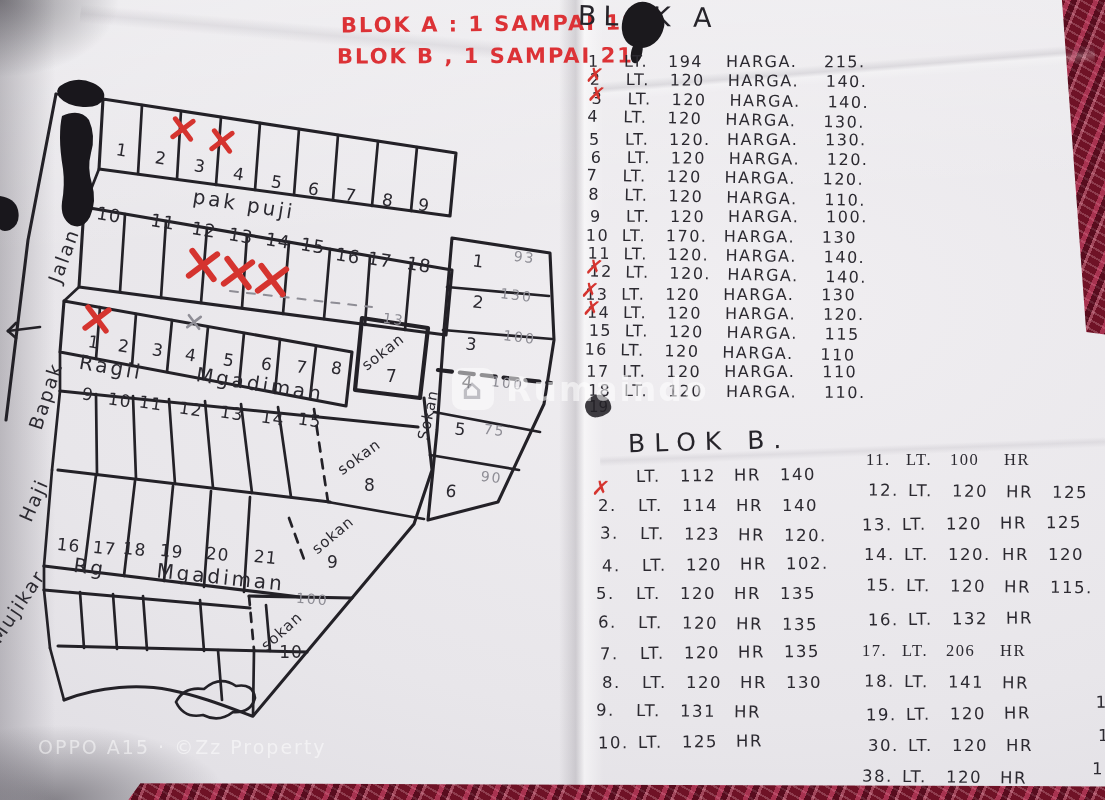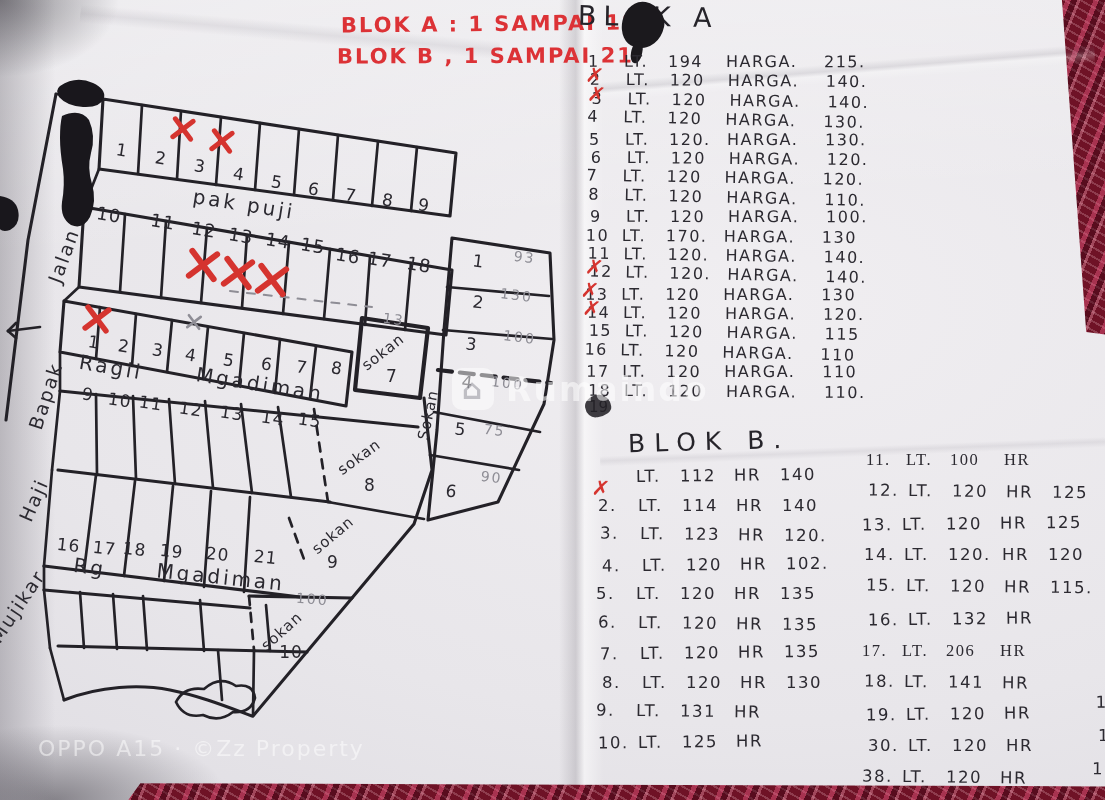--- a/index.html
+++ b/index.html
@@ -60,21 +60,21 @@
   .farprice{ display:inline-block; transform:translate(46px,-10px); }
   .struck{ position:absolute; left:589px; top:398px; font-size:15px; color:#26242a; }
   .struck .scrib{ position:absolute; left:-4px; top:-3px; width:26px; height:22px; background:#232127;
     border-radius:55% 45% 60% 40%/50% 60% 40% 55%; opacity:.88; transform:rotate(-8deg); }
 
   
   .sitewm{ position:absolute; left:452px; top:368px; display:flex; align-items:center; gap:12px;
     color:rgba(255,255,255,.55); font-size:33px; font-weight:bold; letter-spacing:2px; }
   .sitewm .logo{ width:42px; height:42px; background:rgba(255,255,255,.5); border-radius:10px;
     display:flex; align-items:center; justify-content:center; font-size:28px; color:rgba(90,90,100,.35); }
-  .bottomwm{ position:absolute; left:38px; top:736px; font-size:22px; letter-spacing:2px;
+  .bottomwm{ position:absolute; left:38px; top:736px; font-size:19px; letter-spacing:2px;
     color:rgba(255,255,255,.5); }
 
   
   svg.map{ position:absolute; left:0; top:0; }
   svg.map path{ stroke:#232127; stroke-width:2.7; fill:none; stroke-linecap:round; stroke-linejoin:round; }
   svg.map path.outline{ stroke-width:3.1; }
   svg.map path.bold4{ stroke-width:4.2; }
   svg.map path.dash{ stroke-dasharray:9 8; }
   svg.map path.pdash{ stroke:#8e8d95; stroke-width:2; stroke-dasharray:8 9; }
   svg.map path.blob{ fill:#19171c; stroke:none; }

